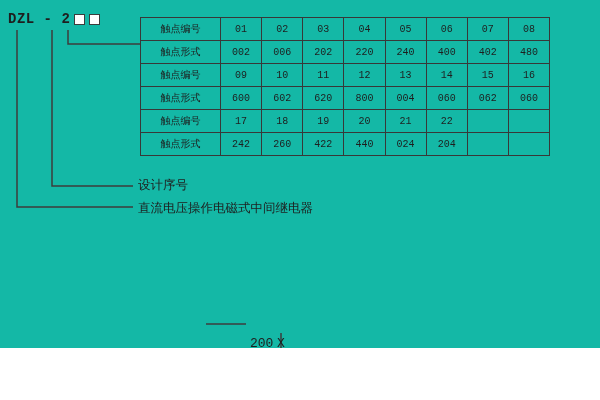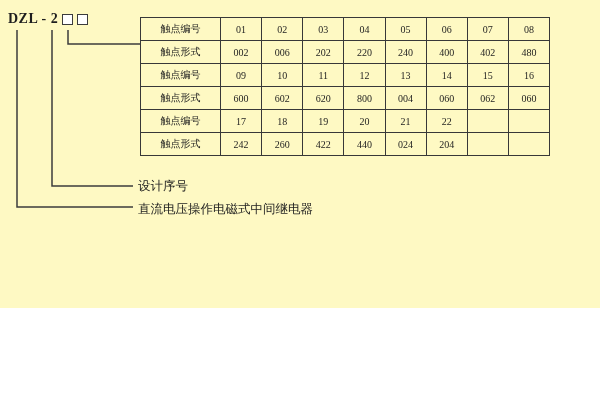--- a/index.html
+++ b/index.html
@@ -1,20 +1,20 @@
 <!DOCTYPE html>
 <html><head>
 <meta charset="utf-8">
 <style>
   html,body{margin:0;padding:0;background:#ffffff;}
   .canvas{
     position:relative;
-    width:600px;height:308px;
-    background:#fef9c3;
-    font-family:Liberation Serif, serif;
+    width:600px;height:348px;
+    background:#14b8a6;
+    font-family:Liberation Mono, monospace;
     color:#1e1e1e;
     overflow:hidden;
   }
   .lines{position:absolute;left:0;top:0;width:600px;height:400px;}
   .lines polyline,.lines line{fill:none;stroke:#3c3c3c;stroke-width:1.5;}
 
   .model-header{
     position:absolute;left:8px;top:11px;
     display:flex;align-items:center;gap:4px;
     font-size:14px;line-height:16px;font-weight:600;letter-spacing:0.5px;
@@ -42,21 +42,21 @@
   .callout{
     position:absolute;font-size:12.5px;line-height:14px;
     white-space:nowrap;color:#1e1e1e;
   }
   .series{
     position:absolute;left:176px;top:254px;
     font-size:13px;line-height:20px;letter-spacing:0.5px;font-weight:500;
   }
   .floating{
     position:absolute;font-size:13px;line-height:14px;
-    white-space:nowrap;font-weight:500;
+    white-space:nowrap;font-weight:500;margin-top:20px;
   }
   .indicator{font-size:12.5px;font-weight:400;}
 </style>
 </head>
 <body>
 
 <div class="canvas">
 
   <svg class="lines" viewBox="0 0 600 400">
     <polyline points="17,30 17,207 133,207"></polyline>

